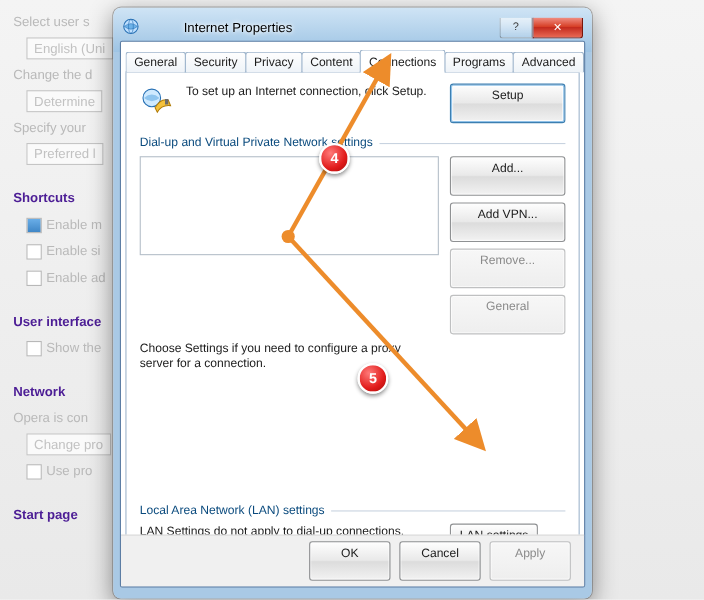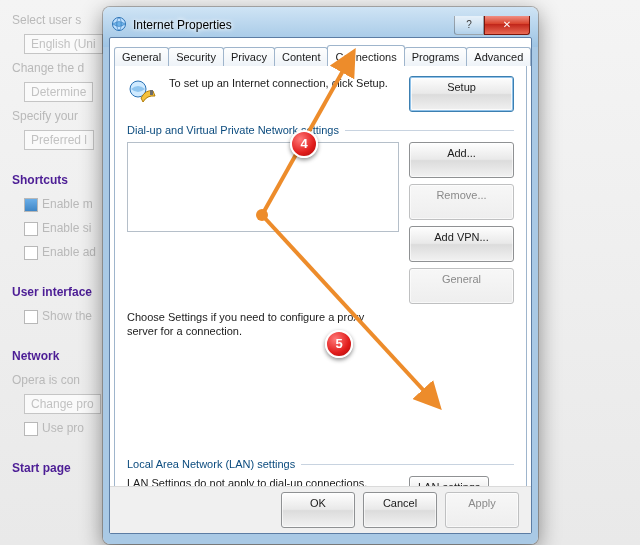--- a/index.html
+++ b/index.html
@@ -39,21 +39,21 @@
   
   .win{
     position:absolute;left:103px;top:7px;width:435px;height:537px;
     border-radius:7px;
     background:linear-gradient(#cfe4f5,#9ec4e4 40px,#a9c9e5 40px);
     box-shadow:0 6px 22px rgba(0,0,0,.45),0 0 0 1px rgba(0,0,0,.25);
     padding:6px;
     box-sizing:border-box;
   }
   .titlebar{
-    display:flex;align-items:center;height:24px;padding:0 2px;
+    display:flex;align-items:center;height:24px;padding:0 2px;gap:34px;
   }
   .titlebar .icon{margin-right:6px;flex:0 0 auto}
   .titlebar .title{flex:1;color:#000;font-size:12px;text-shadow:0 0 6px #fff,0 0 4px #fff}
   .winbtns{display:flex;gap:0}
   .winbtn{
     width:28px;height:18px;border:1px solid rgba(0,0,0,.3);
     border-top:none;
     background:linear-gradient(rgba(255,255,255,.6),rgba(255,255,255,.05));
     display:flex;align-items:center;justify-content:center;
     color:#3b3b3b;font-size:10px;
@@ -223,22 +223,22 @@
         <div class="group-label">
           <span>Dial-up and Virtual Private Network settings</span>
           <span class="line"></span>
         </div>
         <div class="row">
           <div style="flex:1">
             <div class="listbox"></div>
           </div>
           <div class="side">
             <div class="btn">Add...</div>
+            <div class="btn">Add VPN...</div>
             <div class="btn disabled">Remove...</div>
-            <div class="btn">Add VPN...</div>
             <div class="btn disabled">General</div>
           </div>
         </div>
         <div class="bottom-row">
           <div class="txt">Choose Settings if you need to configure a proxy server for a connection.</div>
           <div style="flex:0 0 105px"></div>
         </div>
       </fieldset>
 
       <fieldset class="group" style="margin-top:120px">

